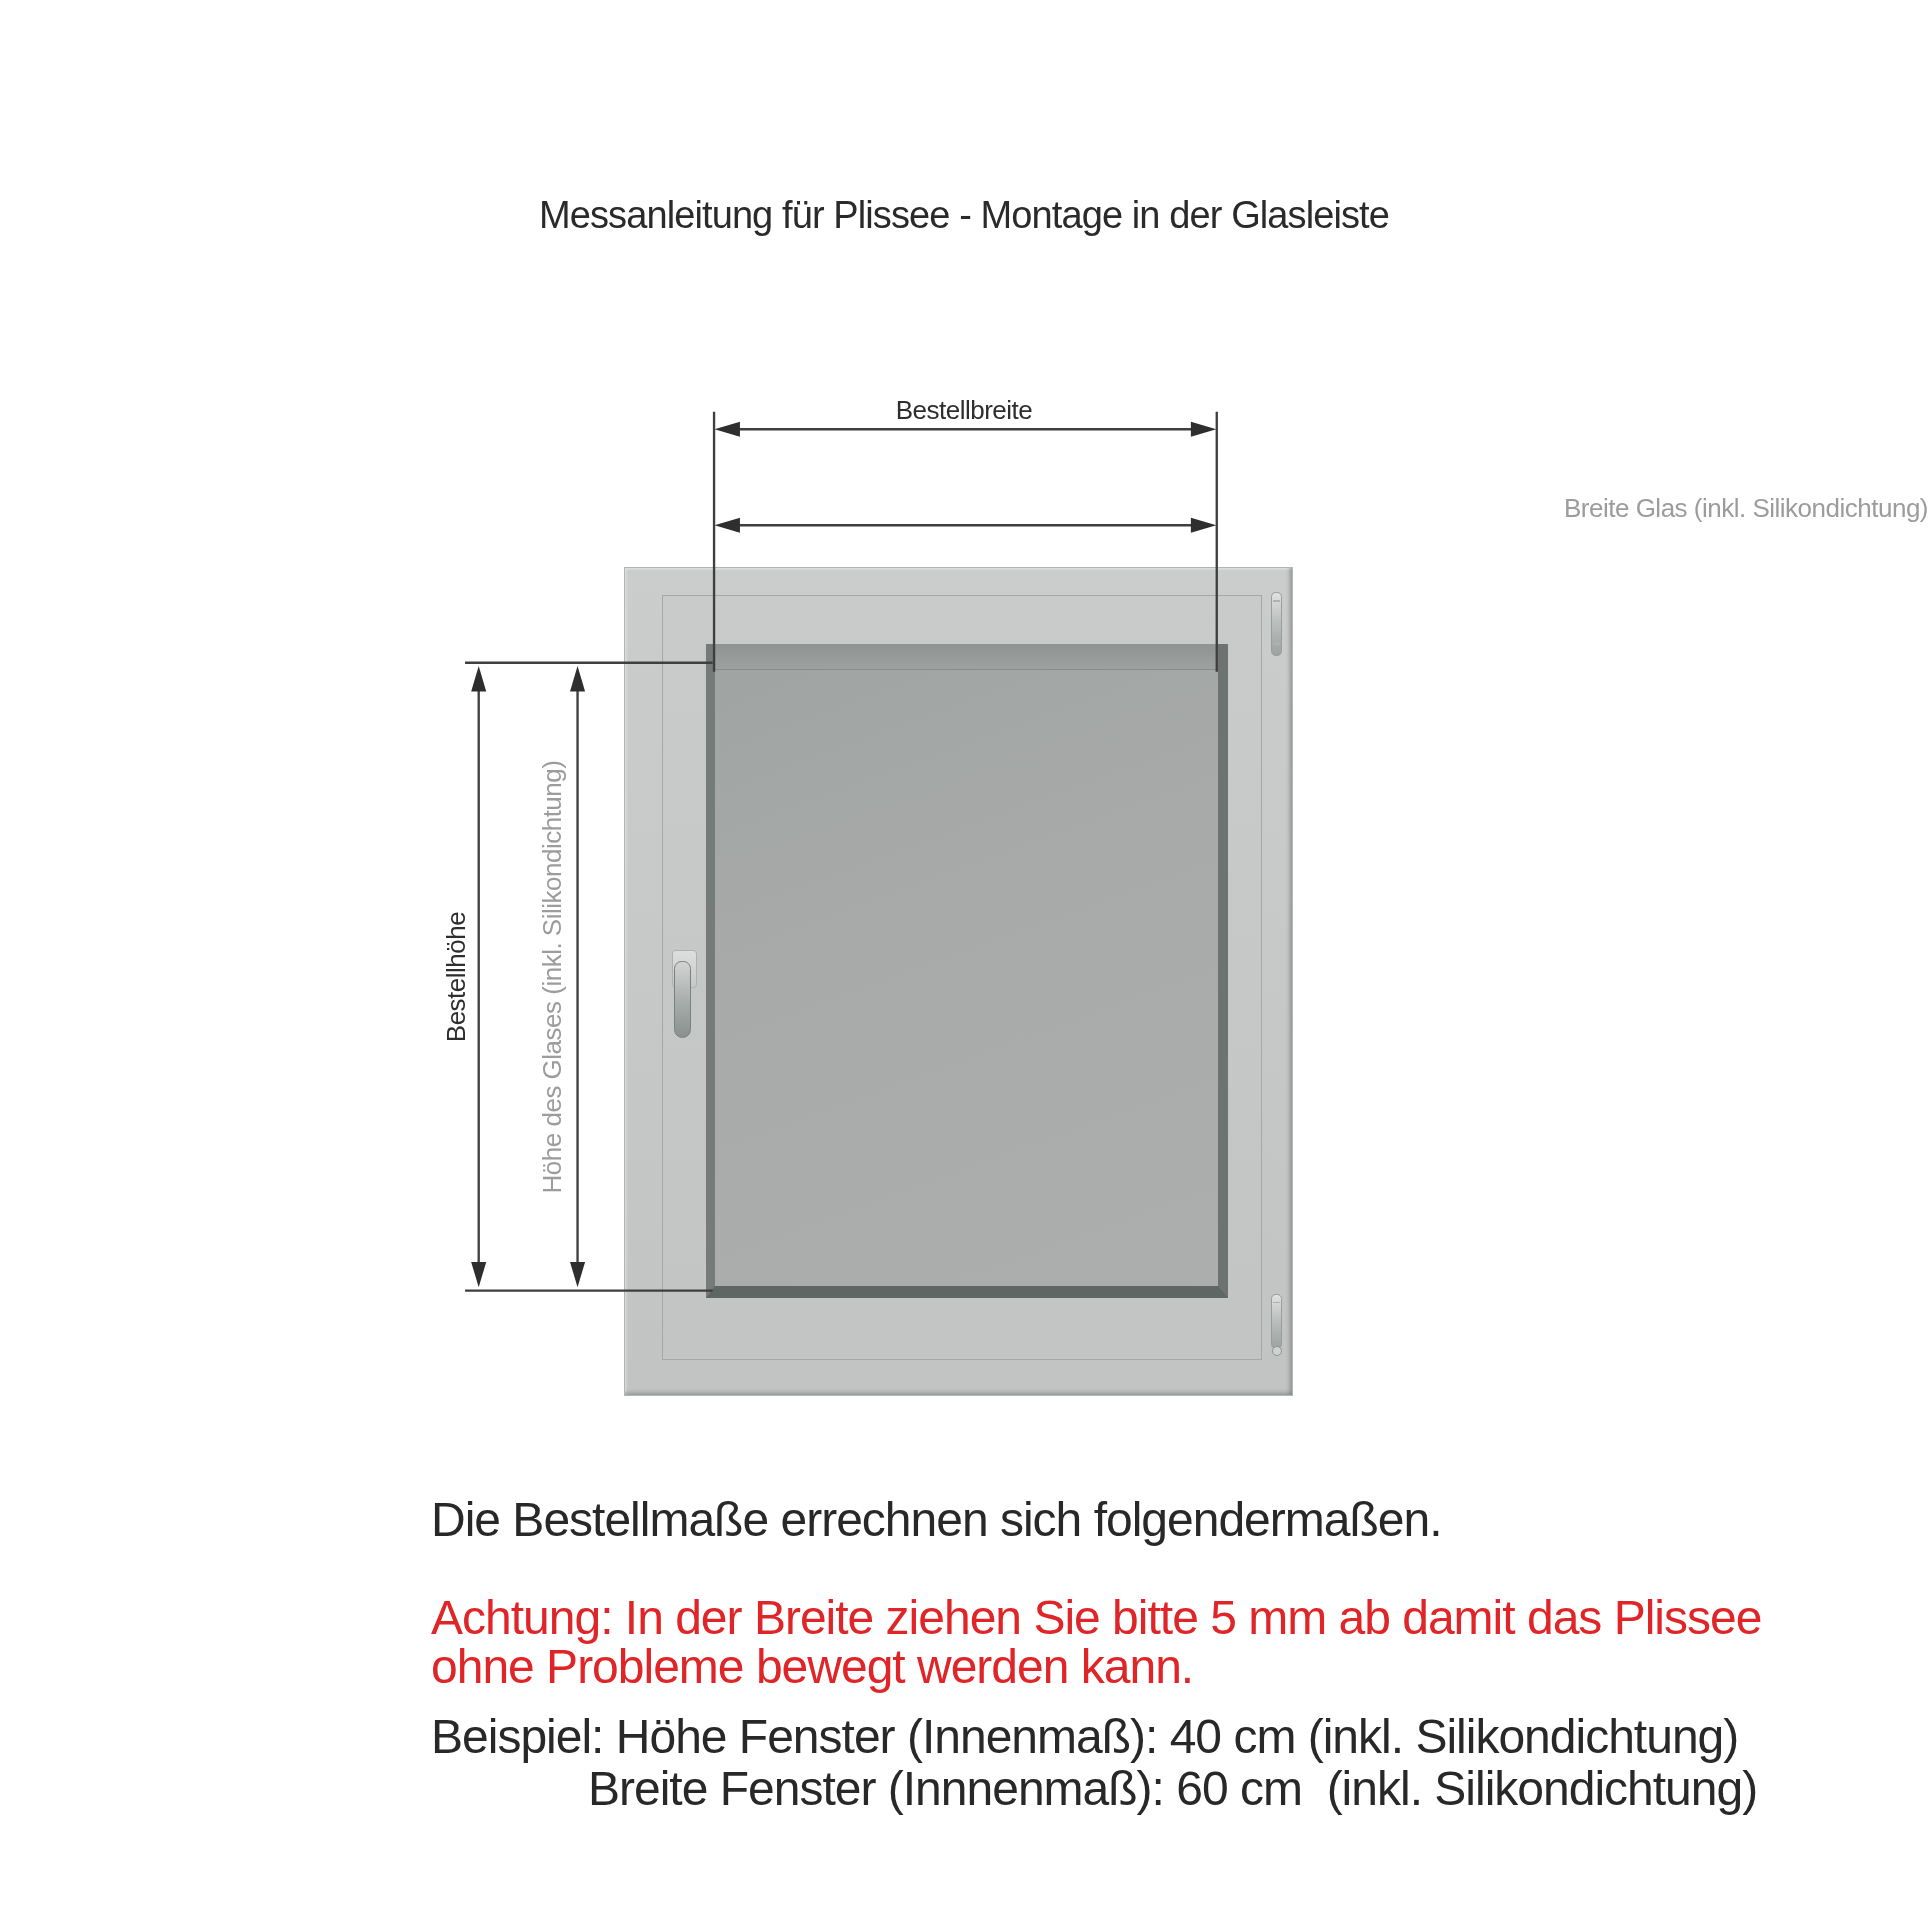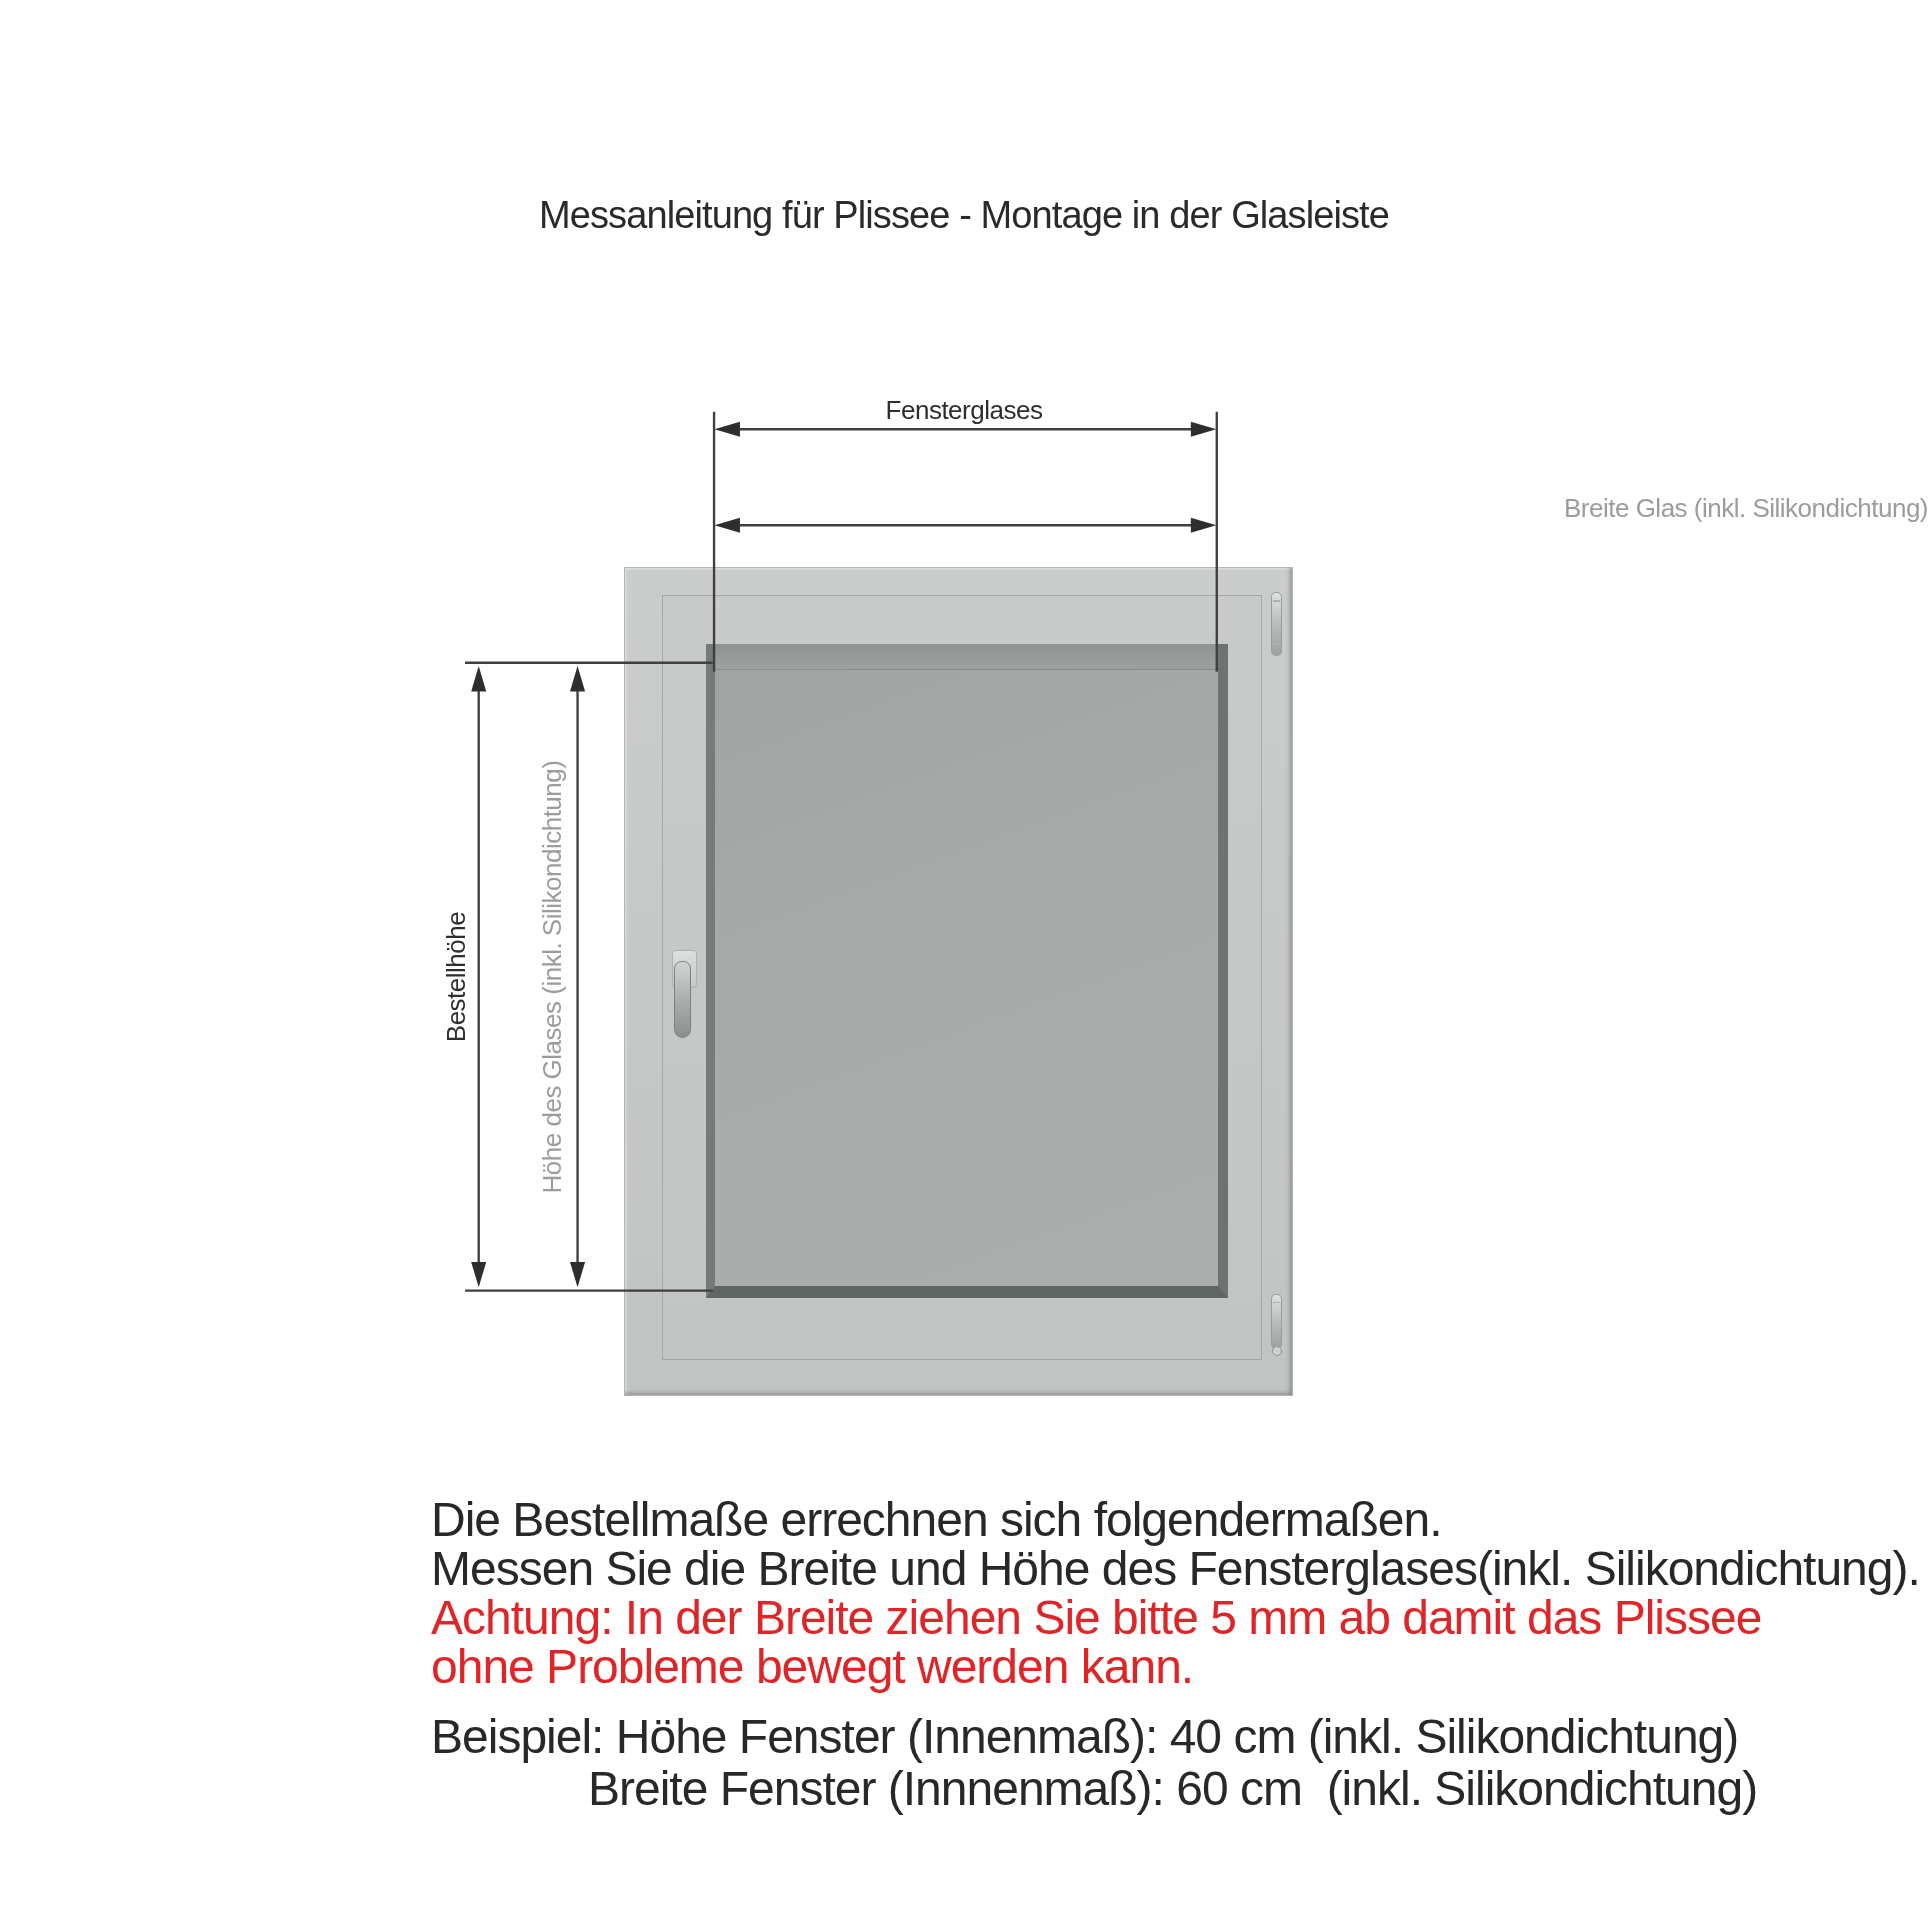--- a/index.html
+++ b/index.html
@@ -78,21 +78,21 @@
   .txt.red{color:#e02528;}
   .txt.dark{color:#282828;}
 </style>
 </head>
 <body>
 
 <div id="stage">
 
   <div id="title" class="abs">Messanleitung für Plissee - Montage in der Glasleiste</div>
 
-  <div id="lbl-bestellbreite" class="abs dimlabel">Fensterglases</div>
+  <div id="lbl-bestellbreite" class="abs dimlabel">Bestellbreite</div>
   <div id="lbl-breiteglas" class="abs dimlabel">Breite Glas (inkl. Silikondichtung)</div>
 
   <div id="lbl-bestellhoehe" class="abs vlabel">Bestellhöhe</div>
   <div id="lbl-hoeheglas" class="abs vlabel">Höhe des Glases (inkl. Silikondichtung)</div>
 
   <div id="window" class="abs">
     <div id="frame-step" class="abs"></div>
     <div id="glass-unit" class="abs">
       <div id="glass-topband" class="abs"></div>
     </div>
@@ -131,21 +131,20 @@
       <polygon points="759,532.5 786,524.5 786,540.5"></polygon>
       <polygon points="1292,532.5 1265,524.5 1265,540.5"></polygon>
       <polygon points="508.5,682 500.5,709 516.5,709"></polygon>
       <polygon points="508.5,1342 500.5,1315 516.5,1315"></polygon>
       <polygon points="613.5,682 605.5,709 621.5,709"></polygon>
       <polygon points="613.5,1342 605.5,1315 621.5,1315"></polygon>
     </g>
   </svg>
 
   <div class="abs txt dark" style="left:431px;top:1472px">Die Bestellmaße errechnen sich folgendermaßen.</div>
-  <div class="abs txt dark" style="left:431px;top:1521px">Messen Sie die Breite und Höhe des Fensterglases(inkl. Silikondichtung).</div>
   <div class="abs txt red" style="left:431px;top:1570px">Achtung: In der Breite ziehen Sie bitte 5 mm ab damit das Plissee</div>
   <div class="abs txt red" style="left:431px;top:1619px">ohne Probleme bewegt werden kann.</div>
 
   <div class="abs txt dark" style="left:431px;top:1689px">Beispiel: Höhe Fenster (Innenmaß): 40 cm (inkl. Silikondichtung)</div>
   <div class="abs txt dark" style="left:588px;top:1741px">Breite Fenster (Innnenmaß): 60 cm  (inkl. Silikondichtung)</div>
 
 </div>
 
 
 </body></html>

